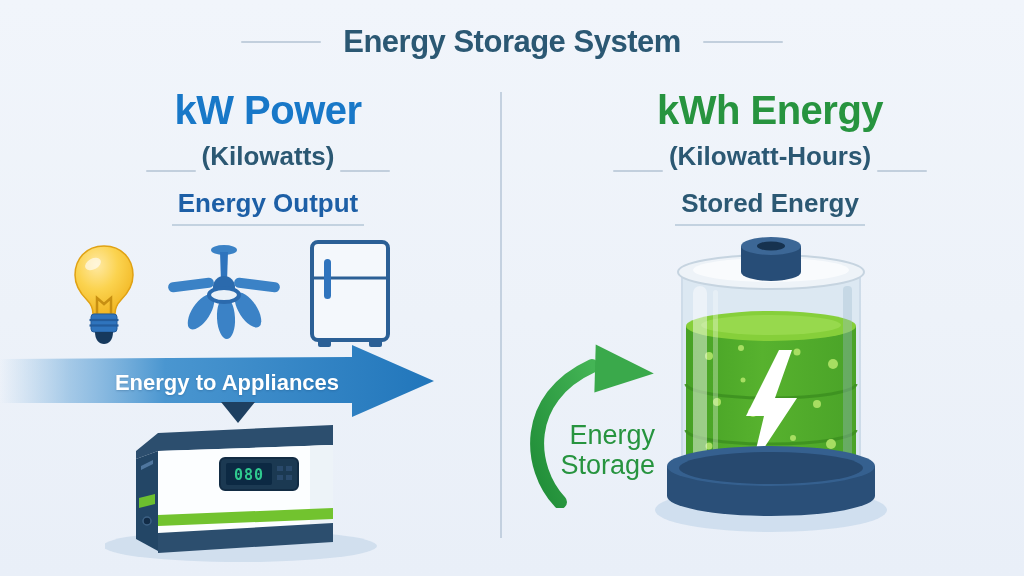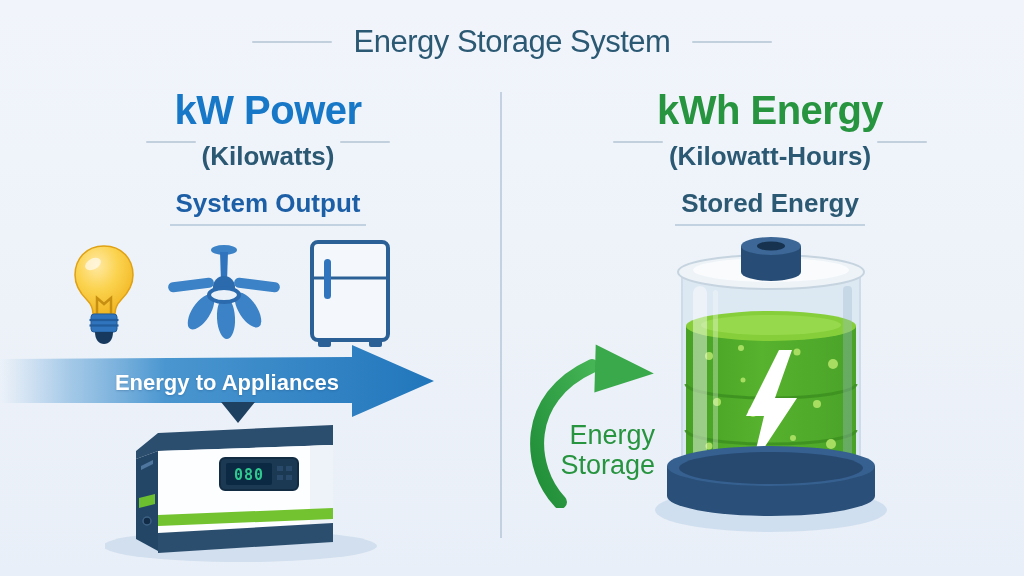--- a/index.html
+++ b/index.html
@@ -4,33 +4,33 @@
 <style>
   html,body{margin:0;padding:0;}
   .canvas{
     position:relative;width:1024px;height:576px;overflow:hidden;
     background:linear-gradient(180deg,#f1f5fb 0%,#edf2f9 55%,#e9eff8 100%);
     font-family:"Liberation Sans",sans-serif;
   }
   .abs{position:absolute;}
   
   .title-row{top:24px;left:0;right:0;display:flex;align-items:center;justify-content:center;gap:22px;}
-  .page-title{font-size:31px;font-weight:normal;color:#2b5873;letter-spacing:-.5px;margin:0;}
+  .page-title{font-size:31px;font-weight:bold;color:#2b5873;letter-spacing:-.5px;margin:0;}
   .rule{height:2px;width:80px;background:#c2cfdd;border-radius:1px;}
   .rule-sm{height:2px;width:50px;background:#c2cfdd;border-radius:1px;}
   
   .divider{left:500px;top:92px;width:2px;height:446px;background:#b6c6d7;opacity:.75;}
   
   .col{width:460px;top:88px;text-align:center;}
   .col-left{left:0;padding-left:38px;}
   .col-right{left:540px;}
   .col-heading{font-size:40px;font-weight:bold;margin:0;letter-spacing:-.5px;}
   .col-left .col-heading{color:#1878c8;}
   .col-right .col-heading{color:#27943f;}
-  .sub-row{margin-top:8px;display:flex;align-items:flex-start;justify-content:center;gap:6px;}
+  .sub-row{margin-top:8px;display:flex;align-items:flex-end;justify-content:center;gap:6px;}
   .col-sub{font-size:26px;font-weight:bold;color:#2b5873;}
   .section-label{display:inline-block;margin-top:16px;font-size:26px;font-weight:bold;
     border-bottom:2px solid #c3d2e0;padding:0 6px 5px;}
   .col-left .section-label{color:#1d5fa6;}
   .col-right .section-label{color:#2b5873;}
   
   .icon-row{left:10px;top:238px;width:440px;display:flex;align-items:center;justify-content:center;gap:28px;}
   
   .flow-arrow{left:0;top:343px;}
   .arrow-label{left:20px;top:370px;width:414px;text-align:center;font-size:22px;font-weight:bold;
@@ -57,21 +57,21 @@
 
   <div class="abs divider"></div>
 
   <div class="abs col col-left">
     <h2 class="col-heading">kW Power</h2>
     <div class="sub-row">
       <div class="rule-sm"></div>
       <div class="col-sub">(Kilowatts)</div>
       <div class="rule-sm"></div>
     </div>
-    <div><span class="section-label">System Output</span></div>
+    <div><span class="section-label">Energy Output</span></div>
   </div>
 
   <div class="abs col col-right">
     <h2 class="col-heading">kWh Energy</h2>
     <div class="sub-row">
       <div class="rule-sm"></div>
       <div class="col-sub">(Kilowatt-Hours)</div>
       <div class="rule-sm"></div>
     </div>
     <div><span class="section-label">Stored Energy</span></div>

